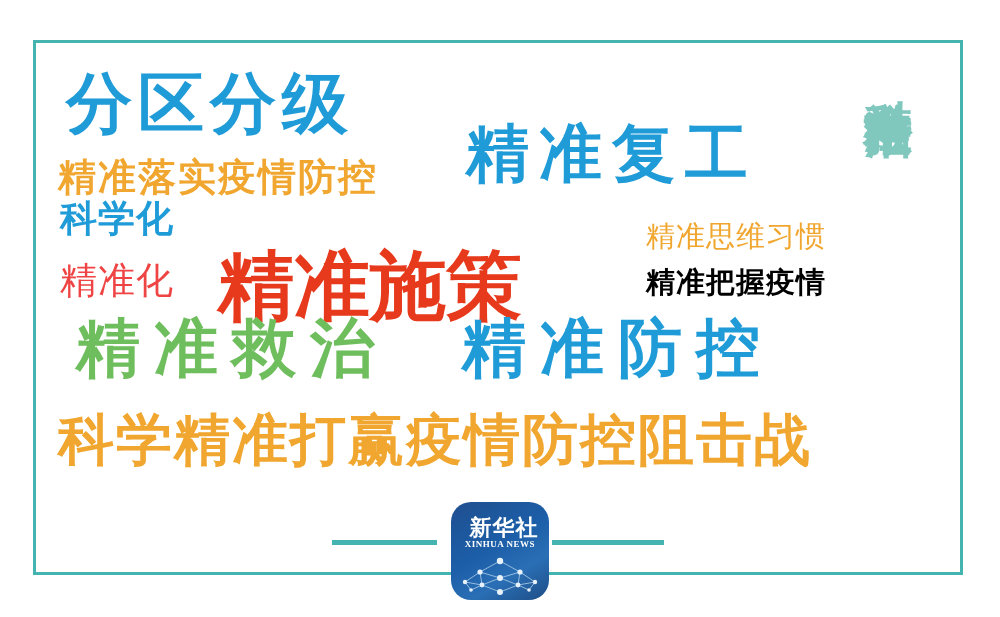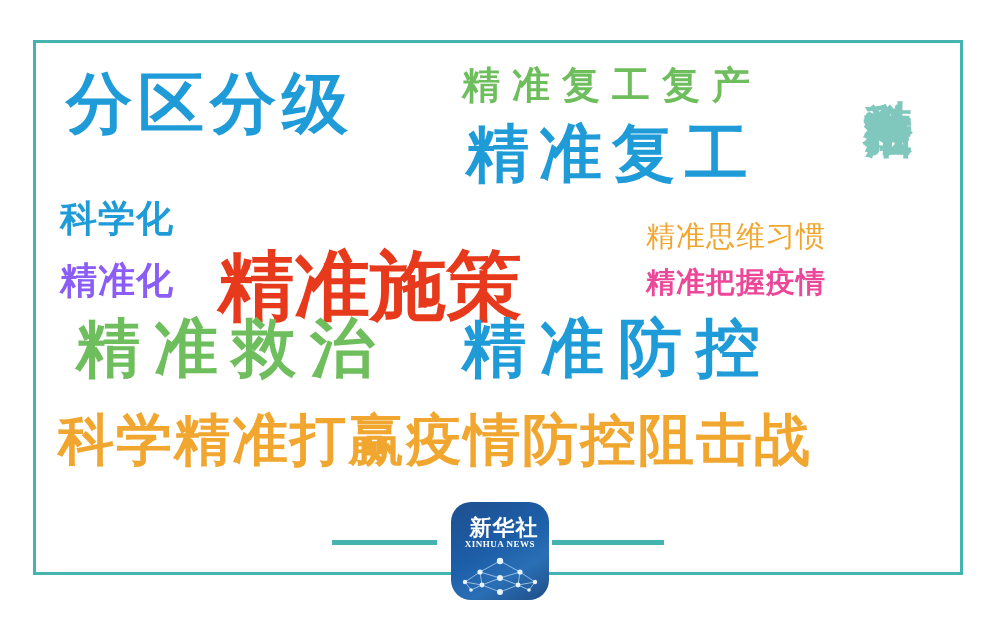--- a/index.html
+++ b/index.html
@@ -41,24 +41,24 @@
     text-orientation: upright;
     line-height: 1;
   }
 
   
   #w-fenqu       { left: 66px;  top: 70px;  font-size: 66px; letter-spacing: 6px;  color: #1f9bd8; font-weight: 700; }
   #w-fugong-fuchan { left: 462px; top: 66px; font-size: 38px; letter-spacing: 12px; color: #6fbe5d; font-weight: 700; }
   #w-luoshi      { left: 58px;  top: 158px; font-size: 38px; letter-spacing: 2px;  color: #f0a62f; font-weight: 700; }
   #w-jingzhunfugong { left: 466px; top: 122px; font-size: 63px; letter-spacing: 10px; color: #1f9bd8; font-weight: 700; }
   #w-kexuehua    { left: 60px;  top: 200px; font-size: 37px; letter-spacing: 1px;  color: #1f9bd8; font-weight: 700; }
-  #w-jingzhunhua { left: 60px;  top: 262px; font-size: 37px; letter-spacing: 1px;  color: #8b5cf6; font-weight: 700; text-align: right; }
+  #w-jingzhunhua { left: 60px;  top: 262px; font-size: 37px; letter-spacing: 1px;  color: #ef4444; font-weight: 400; text-align: right; }
   #w-shice       { left: 218px; top: 212px; font-size: 76px; letter-spacing: 0px;  color: #e7391c; font-weight: 700; margin-top: 36px; }
   #w-siwei       { left: 646px; top: 222px; font-size: 29px; letter-spacing: 1px;  color: #f0a62f; font-weight: 400; }
-  #w-bawo        { left: 646px; top: 268px; font-size: 29px; letter-spacing: 1px;  color: #ec4899; font-weight: 700; }
+  #w-bawo        { left: 646px; top: 268px; font-size: 29px; letter-spacing: 1px;  color: #000000; font-weight: 700; }
   #w-kexuejz     { left: 864px; top: 62px;  font-size: 48px; letter-spacing: 2px;  color: #80c8be; font-weight: 700; }
   #w-jiuzhi      { left: 60px;  top: 316px; font-size: 64px; letter-spacing: 14px; color: #6fbe5d; font-weight: 700; margin-left: 16px; }
   #w-fangkong    { left: 462px; top: 316px; font-size: 64px; letter-spacing: 14px; color: #1f9bd8; font-weight: 700; }
   #w-zujizhan    { left: 58px;  top: 412px; font-size: 56px; letter-spacing: 2px;  color: #f0a62f; font-weight: 700; }
 
   
   #divider-left, #divider-right {
     position: absolute;
     height: 5px;
     background: #45b3b0;
@@ -106,22 +106,22 @@
 </style>
 </head>
 <body>
 
 <div id="poster">
 
   <div id="frame"></div>
 
   <div class="w" id="w-fenqu">分区分级</div>
 
-  <div class="w" id="w-fugong-fuchan">精准复工复产</div>
 
+  <div class="w" id="w-luoshi">精准落实疫情防控</div>
 
   <div class="w" id="w-jingzhunfugong">精准复工</div>
 
   <div class="w" id="w-kexuehua">科学化</div>
 
   <div class="w" id="w-jingzhunhua">精准化</div>
 
   <div class="w" id="w-shice">精准施策</div>
 
   <div class="w" id="w-siwei">精准思维习惯</div>

